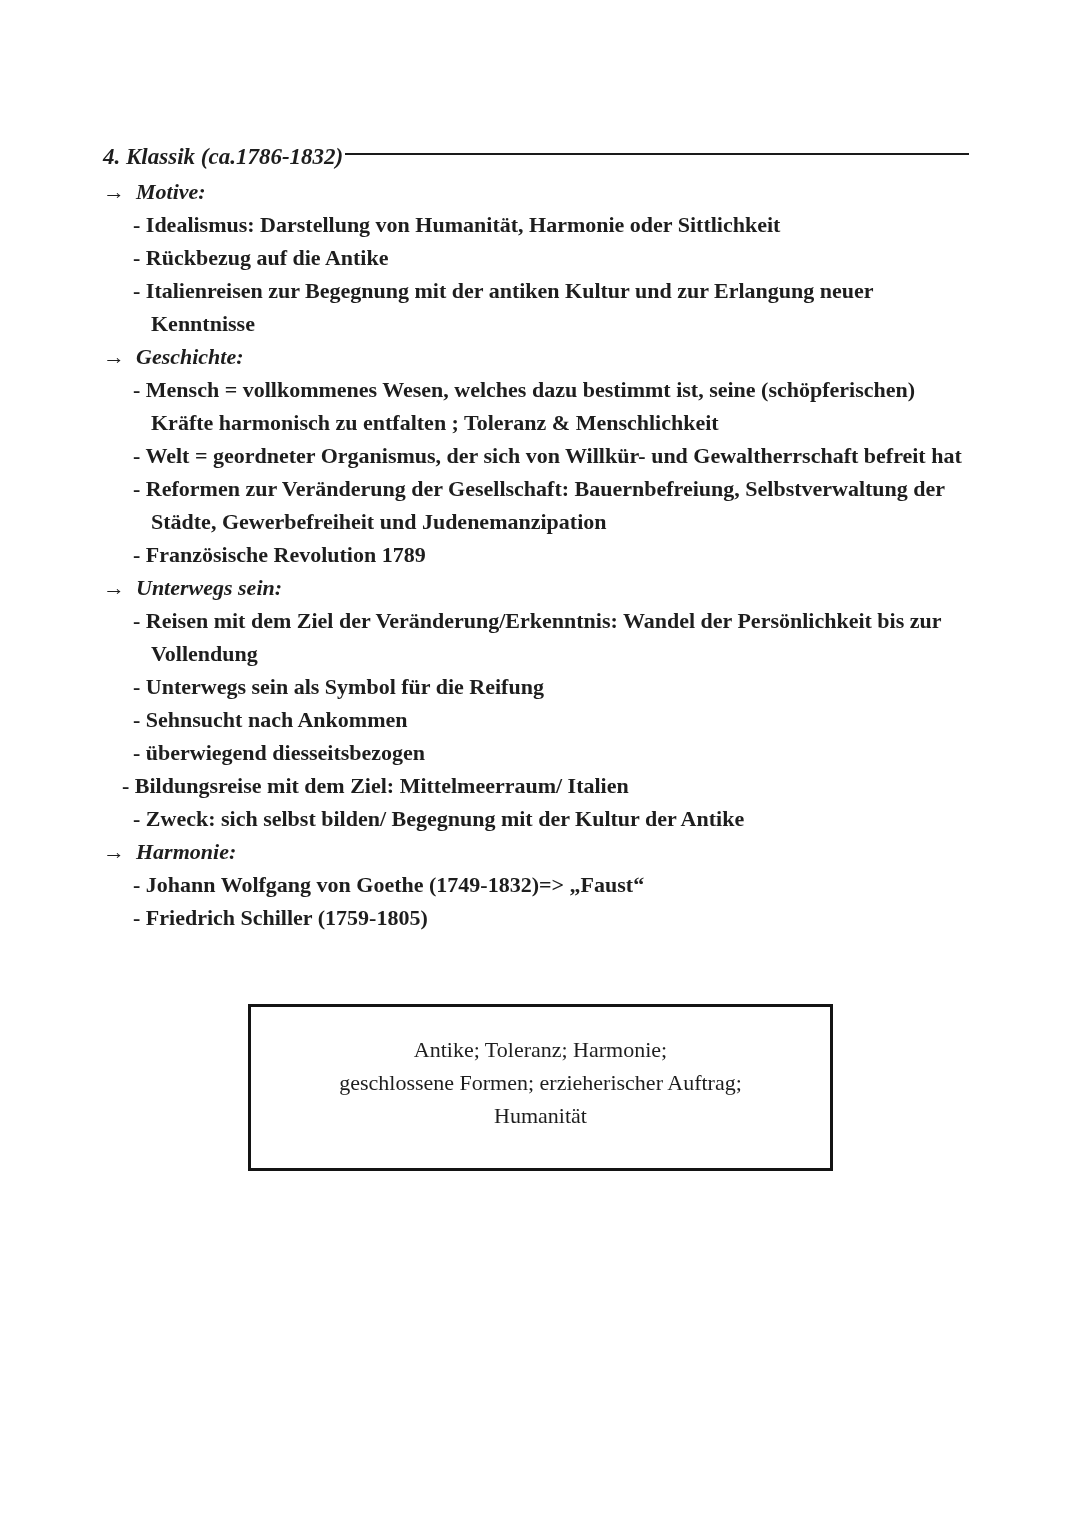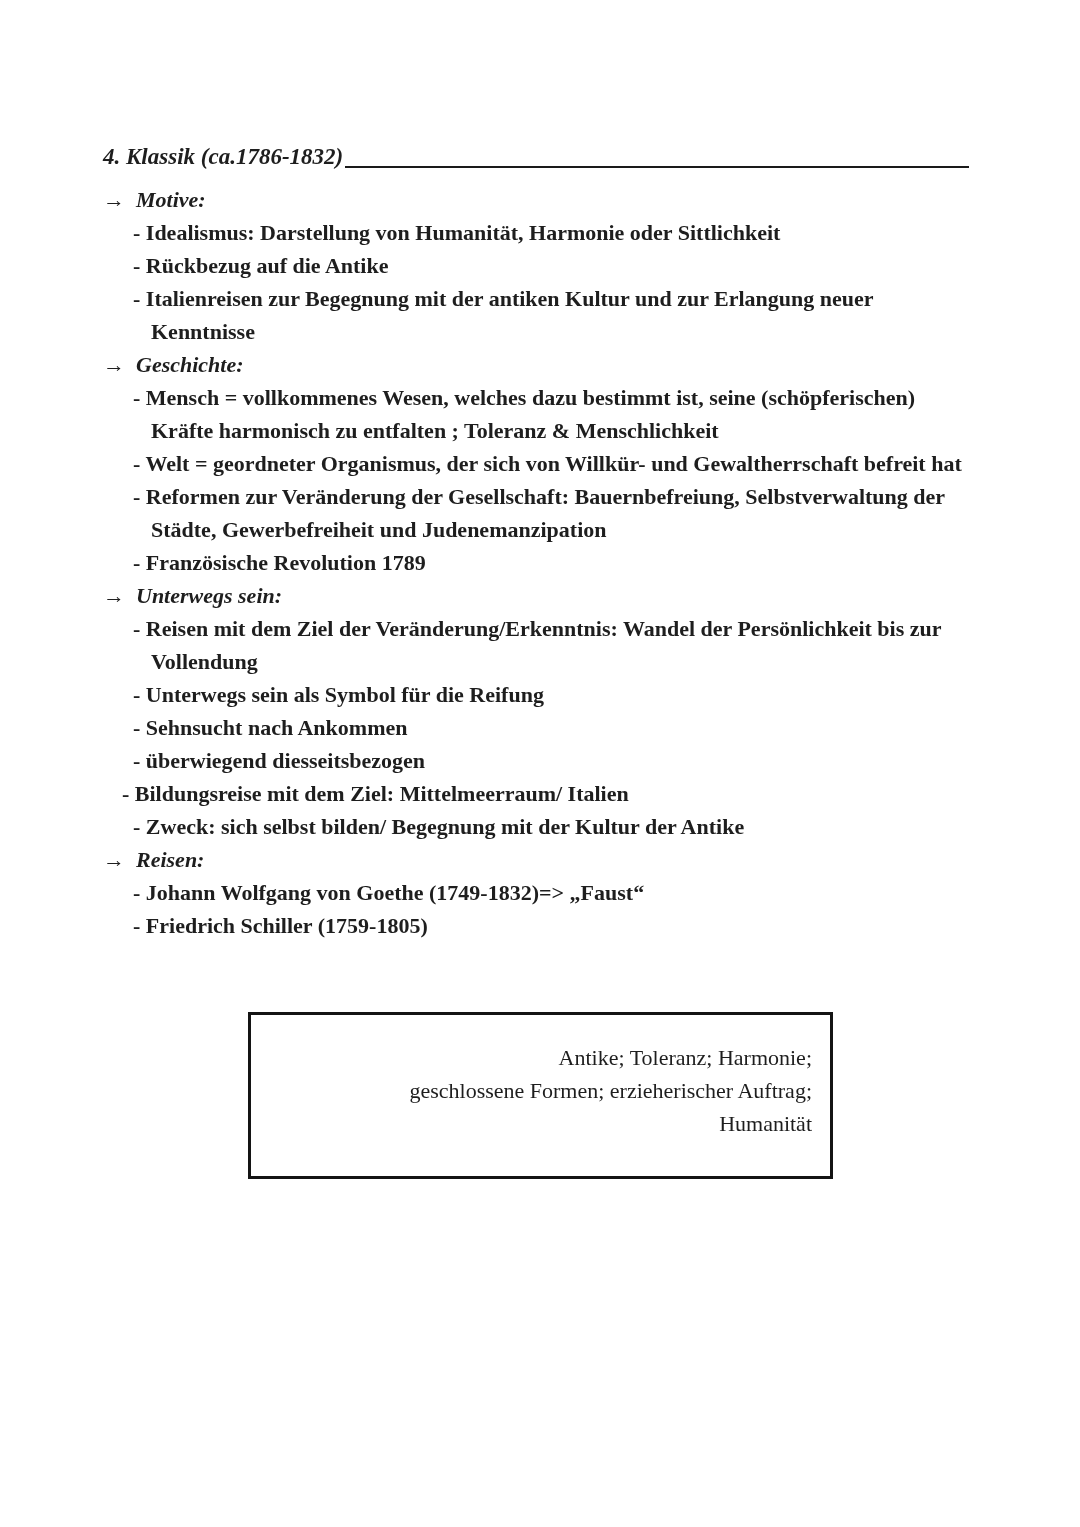--- a/index.html
+++ b/index.html
@@ -18,22 +18,22 @@
   .page {
     position: absolute;
     top: 140px;
     left: 103px;
     width: 866px;
     font-size: 22px;
     line-height: 33px;
   }
   .title-row {
     display: flex;
-    align-items: flex-end;
-    margin-bottom: 10px;
+    align-items: center;
+    margin-bottom: 2px;
   }
   .title {
     font-size: 23px;
     font-weight: bold;
     font-style: italic;
     white-space: nowrap;
   }
   .title-underline {
     flex: 1;
     border-bottom: 2px solid #1a1a1a;
@@ -60,21 +60,21 @@
   }
   .item.outdent {
     margin-left: 19px;
   }
   .keyword-box {
     margin-top: 70px;
     margin-left: 145px;
     width: 585px;
     border: 3px solid #141414;
     padding: 26px 18px 36px 18px;
-    text-align: right;
+    text-align: center;
   }
   .box-line {
     font-size: 22px;
     line-height: 33px;
   }
 </style>
 </head>
 <body>
 
 <div class="page">
@@ -114,21 +114,21 @@
     <div class="item">- Unterwegs sein als Symbol für die Reifung</div>
     <div class="item">- Sehnsucht nach Ankommen</div>
     <div class="item">- überwiegend diesseitsbezogen</div>
     <div class="item outdent">- Bildungsreise mit dem Ziel: Mittelmeerraum/ Italien</div>
     <div class="item">- Zweck: sich selbst bilden/ Begegnung mit der Kultur der Antike</div>
   </div>
 
   <div class="section">
     <div class="section-head">
       <span class="arrow">→</span>
-      <span class="section-heading">Reisen:</span>
+      <span class="section-heading">Harmonie:</span>
     </div>
     <div class="item">- Johann Wolfgang von Goethe (1749-1832)=&gt; „Faust“</div>
     <div class="item">- Friedrich Schiller (1759-1805)</div>
   </div>
 
   <div class="keyword-box">
     <div class="box-line">Antike; Toleranz; Harmonie;</div>
     <div class="box-line">geschlossene Formen; erzieherischer Auftrag;</div>
     <div class="box-line">Humanität</div>
   </div>

